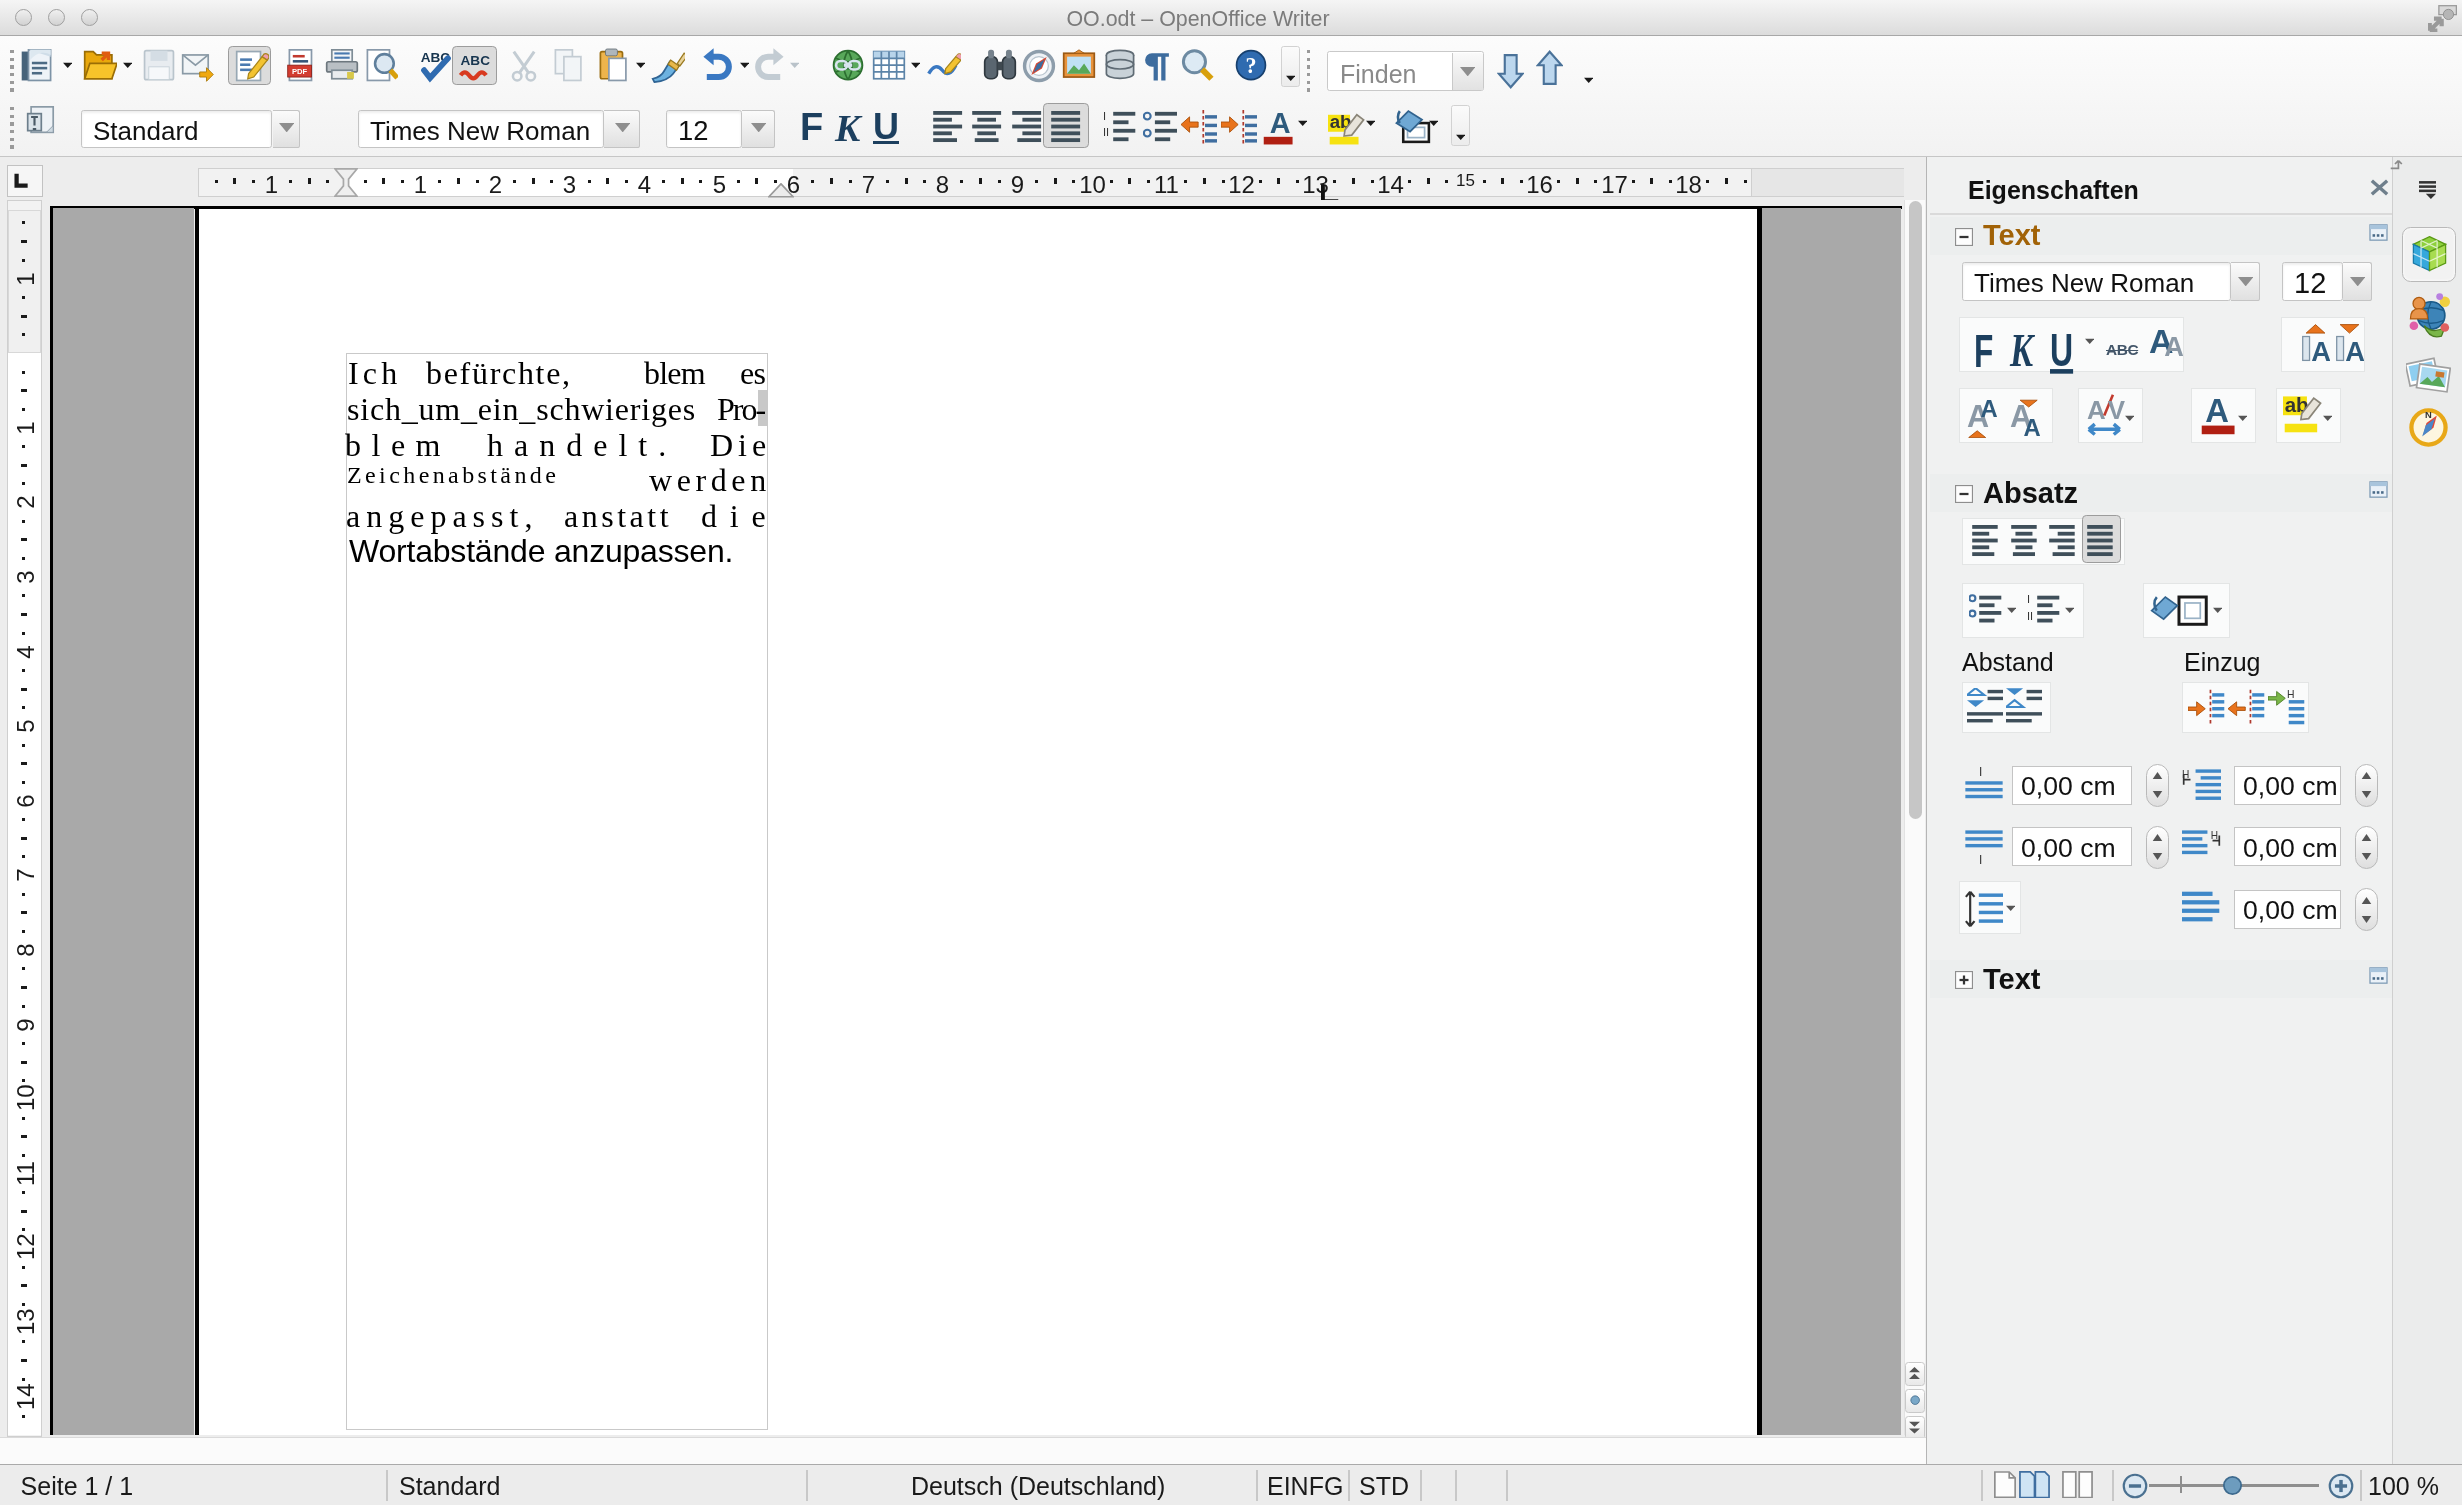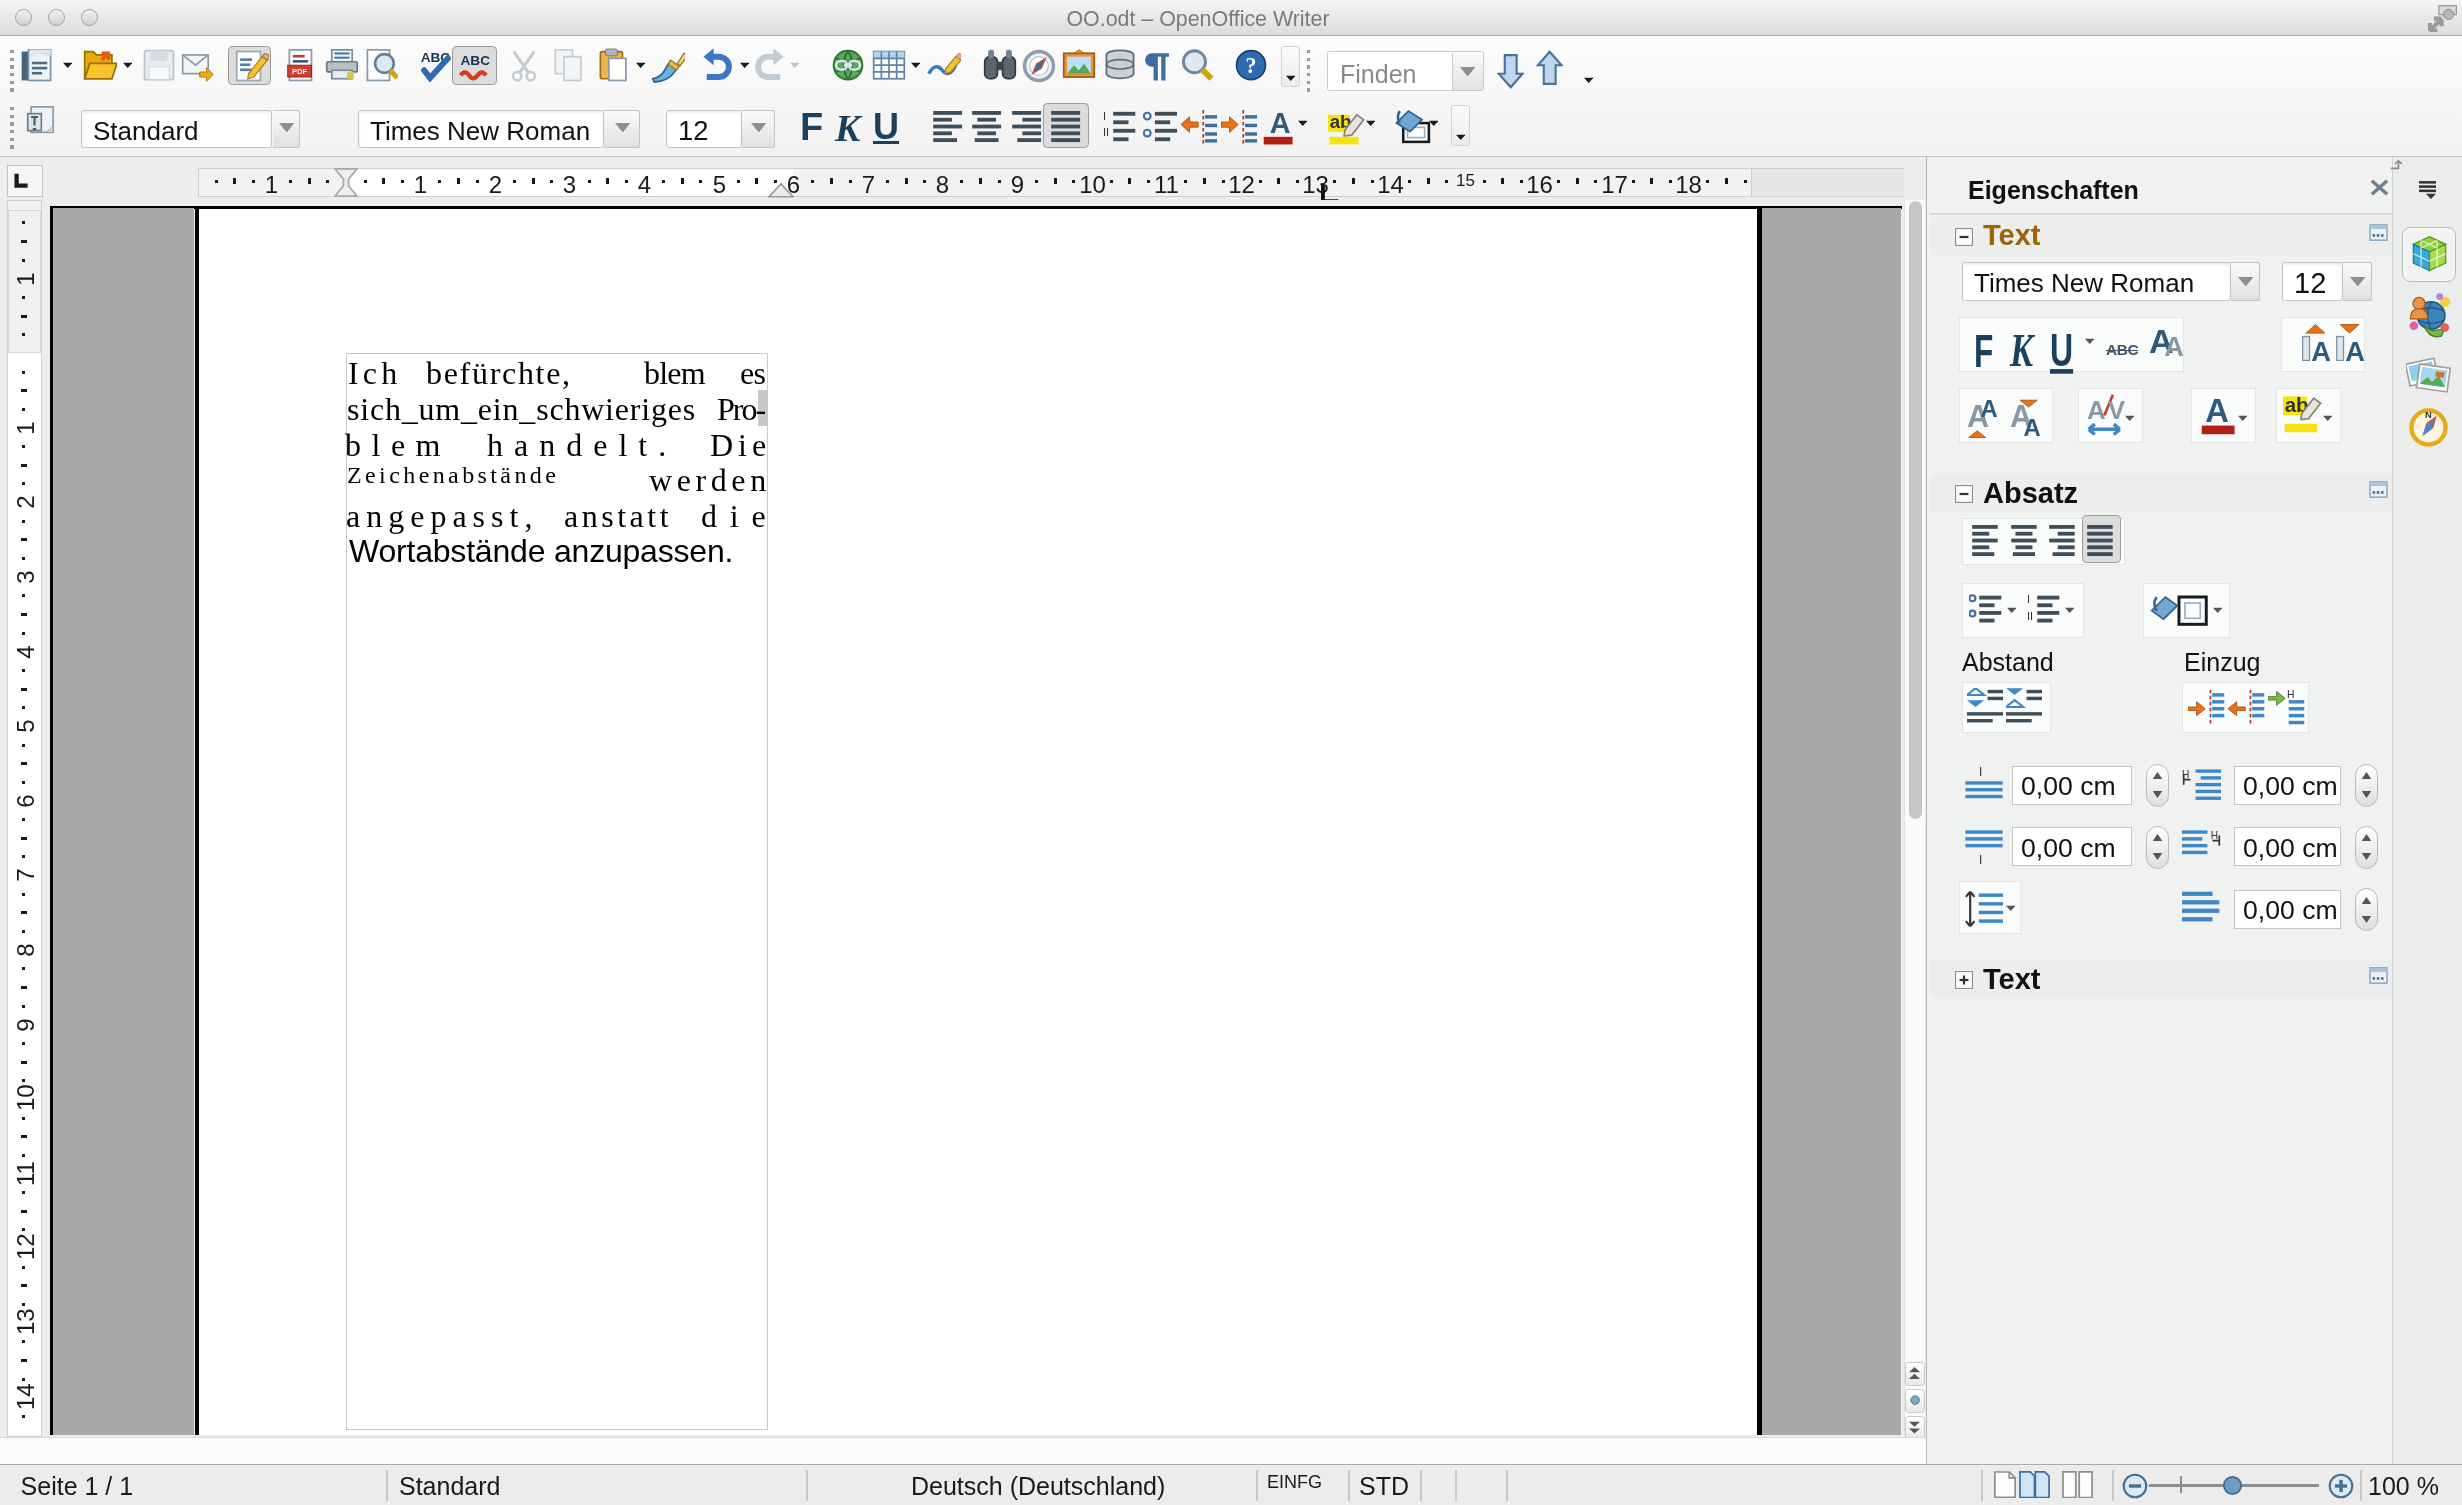--- a/index.html
+++ b/index.html
@@ -841,21 +841,21 @@
     <rect x="9" y="12" width="3" height="3" fill="#4a6a88"></rect>
     <rect x="14" y="12" width="3" height="3" fill="#4a6a88"></rect>
   </svg>
 <div style="position:absolute;left:0px;top:1464px;width:2462px;height:41px;background:#ececec;border-top:1.7px solid #aaaaaa;"></div>
 <div style="position:absolute;left:20.6px;top:1472px;width:343px;height:29px;font-size:25px;color:#1a1a1a;text-align:left;">Seite 1 / 1</div>
 <div style="position:absolute;left:386px;top:1470px;width:1.7px;height:31px;background:#c8c8c8;"></div>
 <div style="position:absolute;left:399px;top:1472px;width:343px;height:29px;font-size:25px;color:#1a1a1a;text-align:left;">Standard</div>
 <div style="position:absolute;left:806px;top:1470px;width:1.7px;height:31px;background:#c8c8c8;"></div>
 <div style="position:absolute;left:911px;top:1472px;width:377px;height:29px;font-size:25px;color:#1a1a1a;text-align:left;">Deutsch (Deutschland)</div>
 <div style="position:absolute;left:1256px;top:1470px;width:1.7px;height:31px;background:#c8c8c8;"></div>
-<div style="position:absolute;left:1267px;top:1472px;width:77px;height:29px;font-size:18px;color:#1a1a1a;text-align:left;">EINFG</div>
+<div style="position:absolute;left:1267px;top:1472px;width:77px;height:29px;font-size:25px;color:#1a1a1a;text-align:left;">EINFG</div>
 <div style="position:absolute;left:1348px;top:1470px;width:1.7px;height:31px;background:#c8c8c8;"></div>
 <div style="position:absolute;left:1359px;top:1472px;width:60px;height:29px;font-size:25px;color:#1a1a1a;text-align:left;">STD</div>
 <div style="position:absolute;left:1420px;top:1470px;width:1.7px;height:31px;background:#c8c8c8;"></div>
 <div style="position:absolute;left:1455px;top:1470px;width:1.7px;height:31px;background:#c8c8c8;"></div>
 <div style="position:absolute;left:1506px;top:1470px;width:1.7px;height:31px;background:#c8c8c8;"></div>
 <div style="position:absolute;left:1981px;top:1470px;width:1.7px;height:31px;background:#c8c8c8;"></div>
 <svg class="ab" style="left:1994px;top:1471px" width="22" height="27.4" viewBox="0 0 26 32">
 <path d="M1 1 h17 l7 7 v23 h-24 z" fill="#fdfdfd" stroke="#8e8e8e" stroke-width="2"></path>
 <path d="M18 1 l0 7 7 0" fill="none" stroke="#8e8e8e" stroke-width="2"></path>
   </svg>

